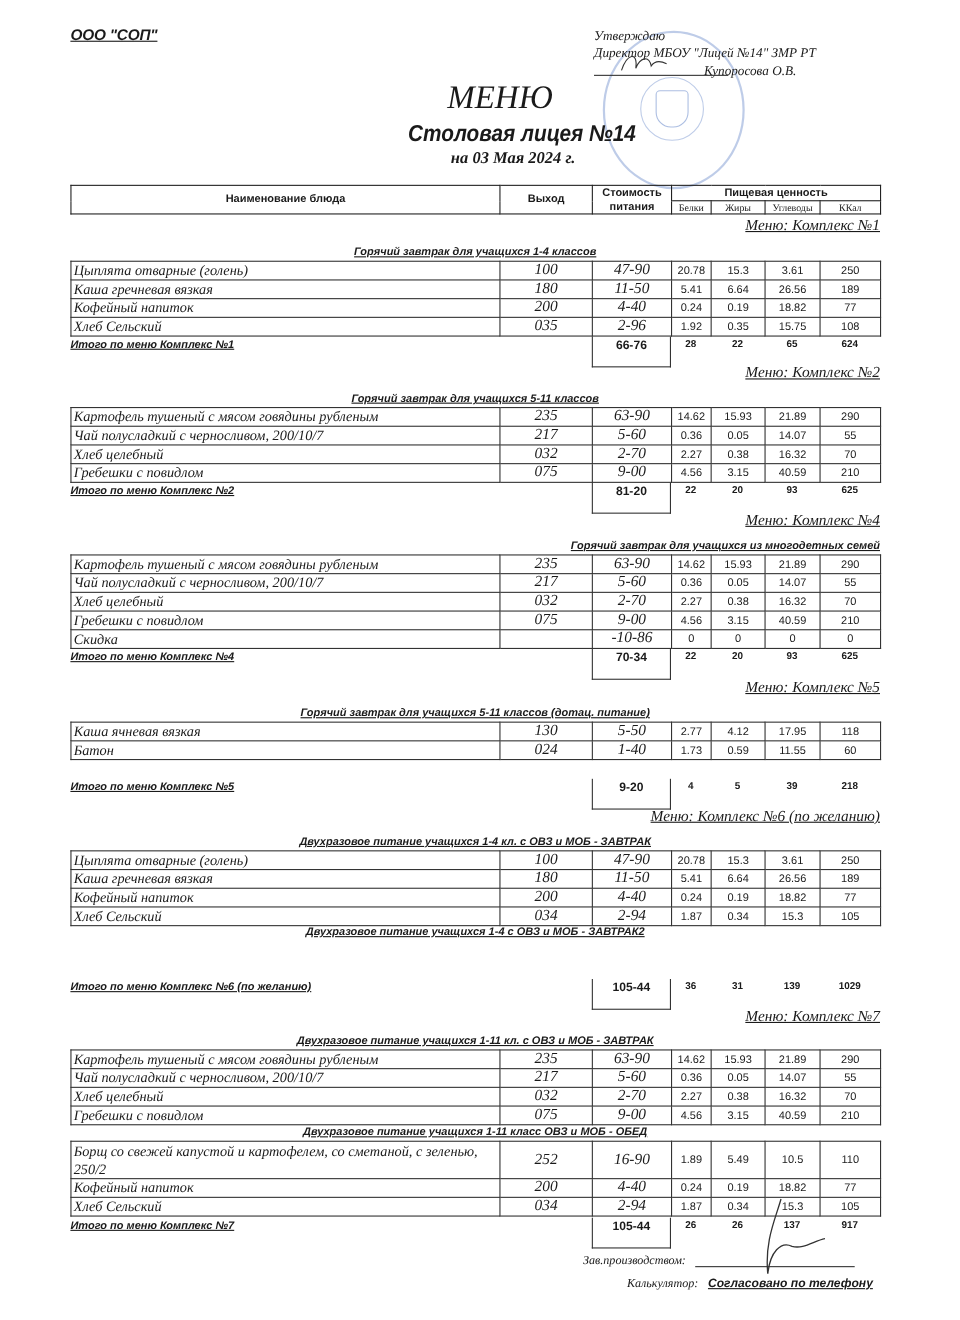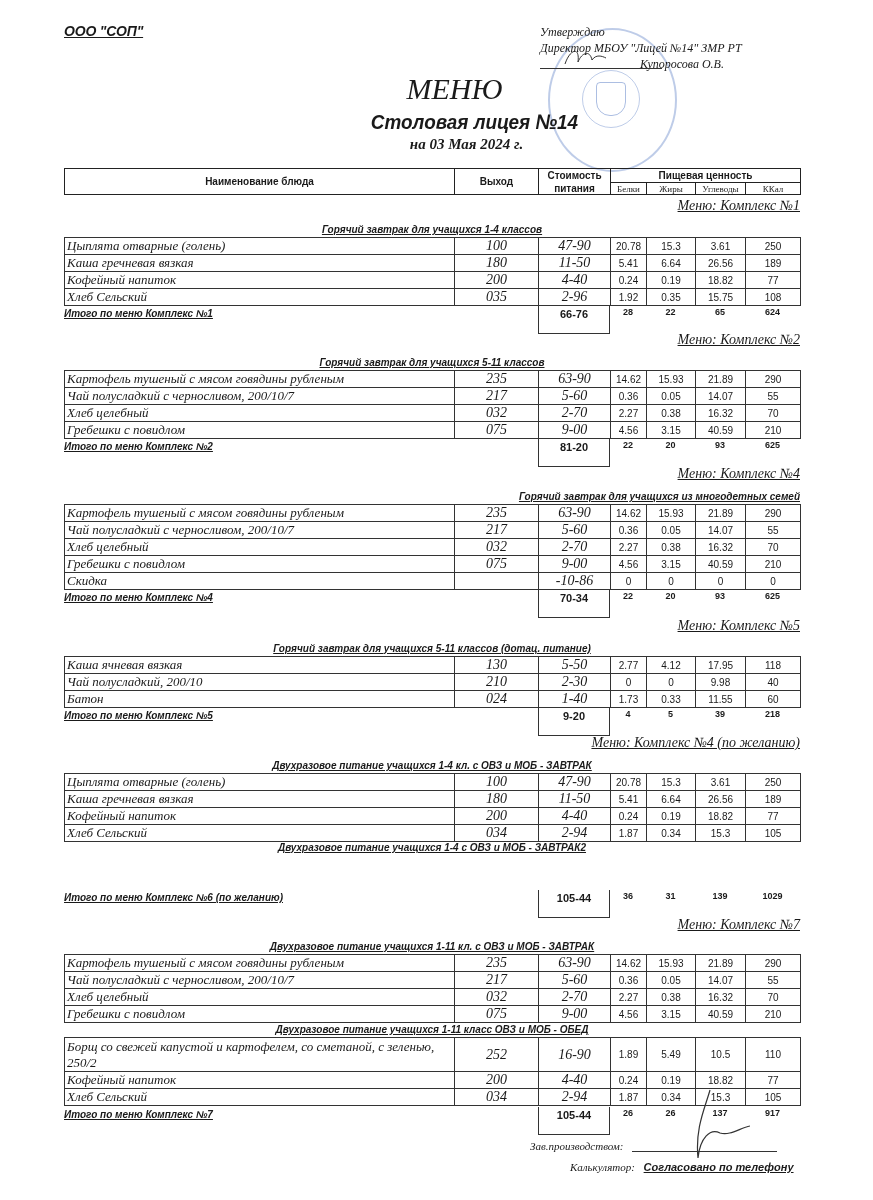--- a/index.html
+++ b/index.html
@@ -288,48 +288,39 @@
         <tr>
           <td class="name">Каша ячневая вязкая</td>
           <td class="w">130</td>
           <td class="c">5-50</td>
           <td>2.77</td>
           <td>4.12</td>
           <td>17.95</td>
           <td>118</td>
         </tr>
         <tr>
-          <td class="name">Чай полусладкий, 200/10</td>
-          <td class="w">210</td>
-          <td class="c">2-30</td>
-          <td>0</td>
-          <td>0</td>
-          <td>9.98</td>
-          <td>40</td>
-        </tr>
-        <tr>
           <td class="name">Батон</td>
           <td class="w">024</td>
           <td class="c">1-40</td>
           <td>1.73</td>
-          <td>0.33</td>
+          <td>0.59</td>
           <td>11.55</td>
           <td>60</td>
         </tr>
       </tbody>
     </table>
     <div class="total" style="top: 708px;">
       <span class="lbl">Итого по меню Комплекс №5</span>
       <div class="cost">9-20</div>
       <span class="n" style="left:546px;width:36px">4</span>
       <span class="n" style="left:582px;width:49px">5</span>
       <span class="n" style="left:631px;width:50px">39</span>
       <span class="n" style="left:681px;width:55px">218</span>
     </div>
-    <div class="sec-title" style="top: 735px;">Меню: Комплекс №4 (по желанию)</div>
+    <div class="sec-title" style="top: 735px;">Меню: Комплекс №6 (по желанию)</div>
     <div class="sub-title" style="top: 760px;">Двухразовое питание учащихся 1-4 кл. с ОВЗ и МОБ - ЗАВТРАК</div>
     <table class="rows" style="top: 773px;">
       <colgroup>
         <col style="width:390px">
         <col style="width:84px">
         <col style="width:72px">
         <col style="width:36px">
         <col style="width:49px">
         <col style="width:50px">
         <col style="width:55px">

